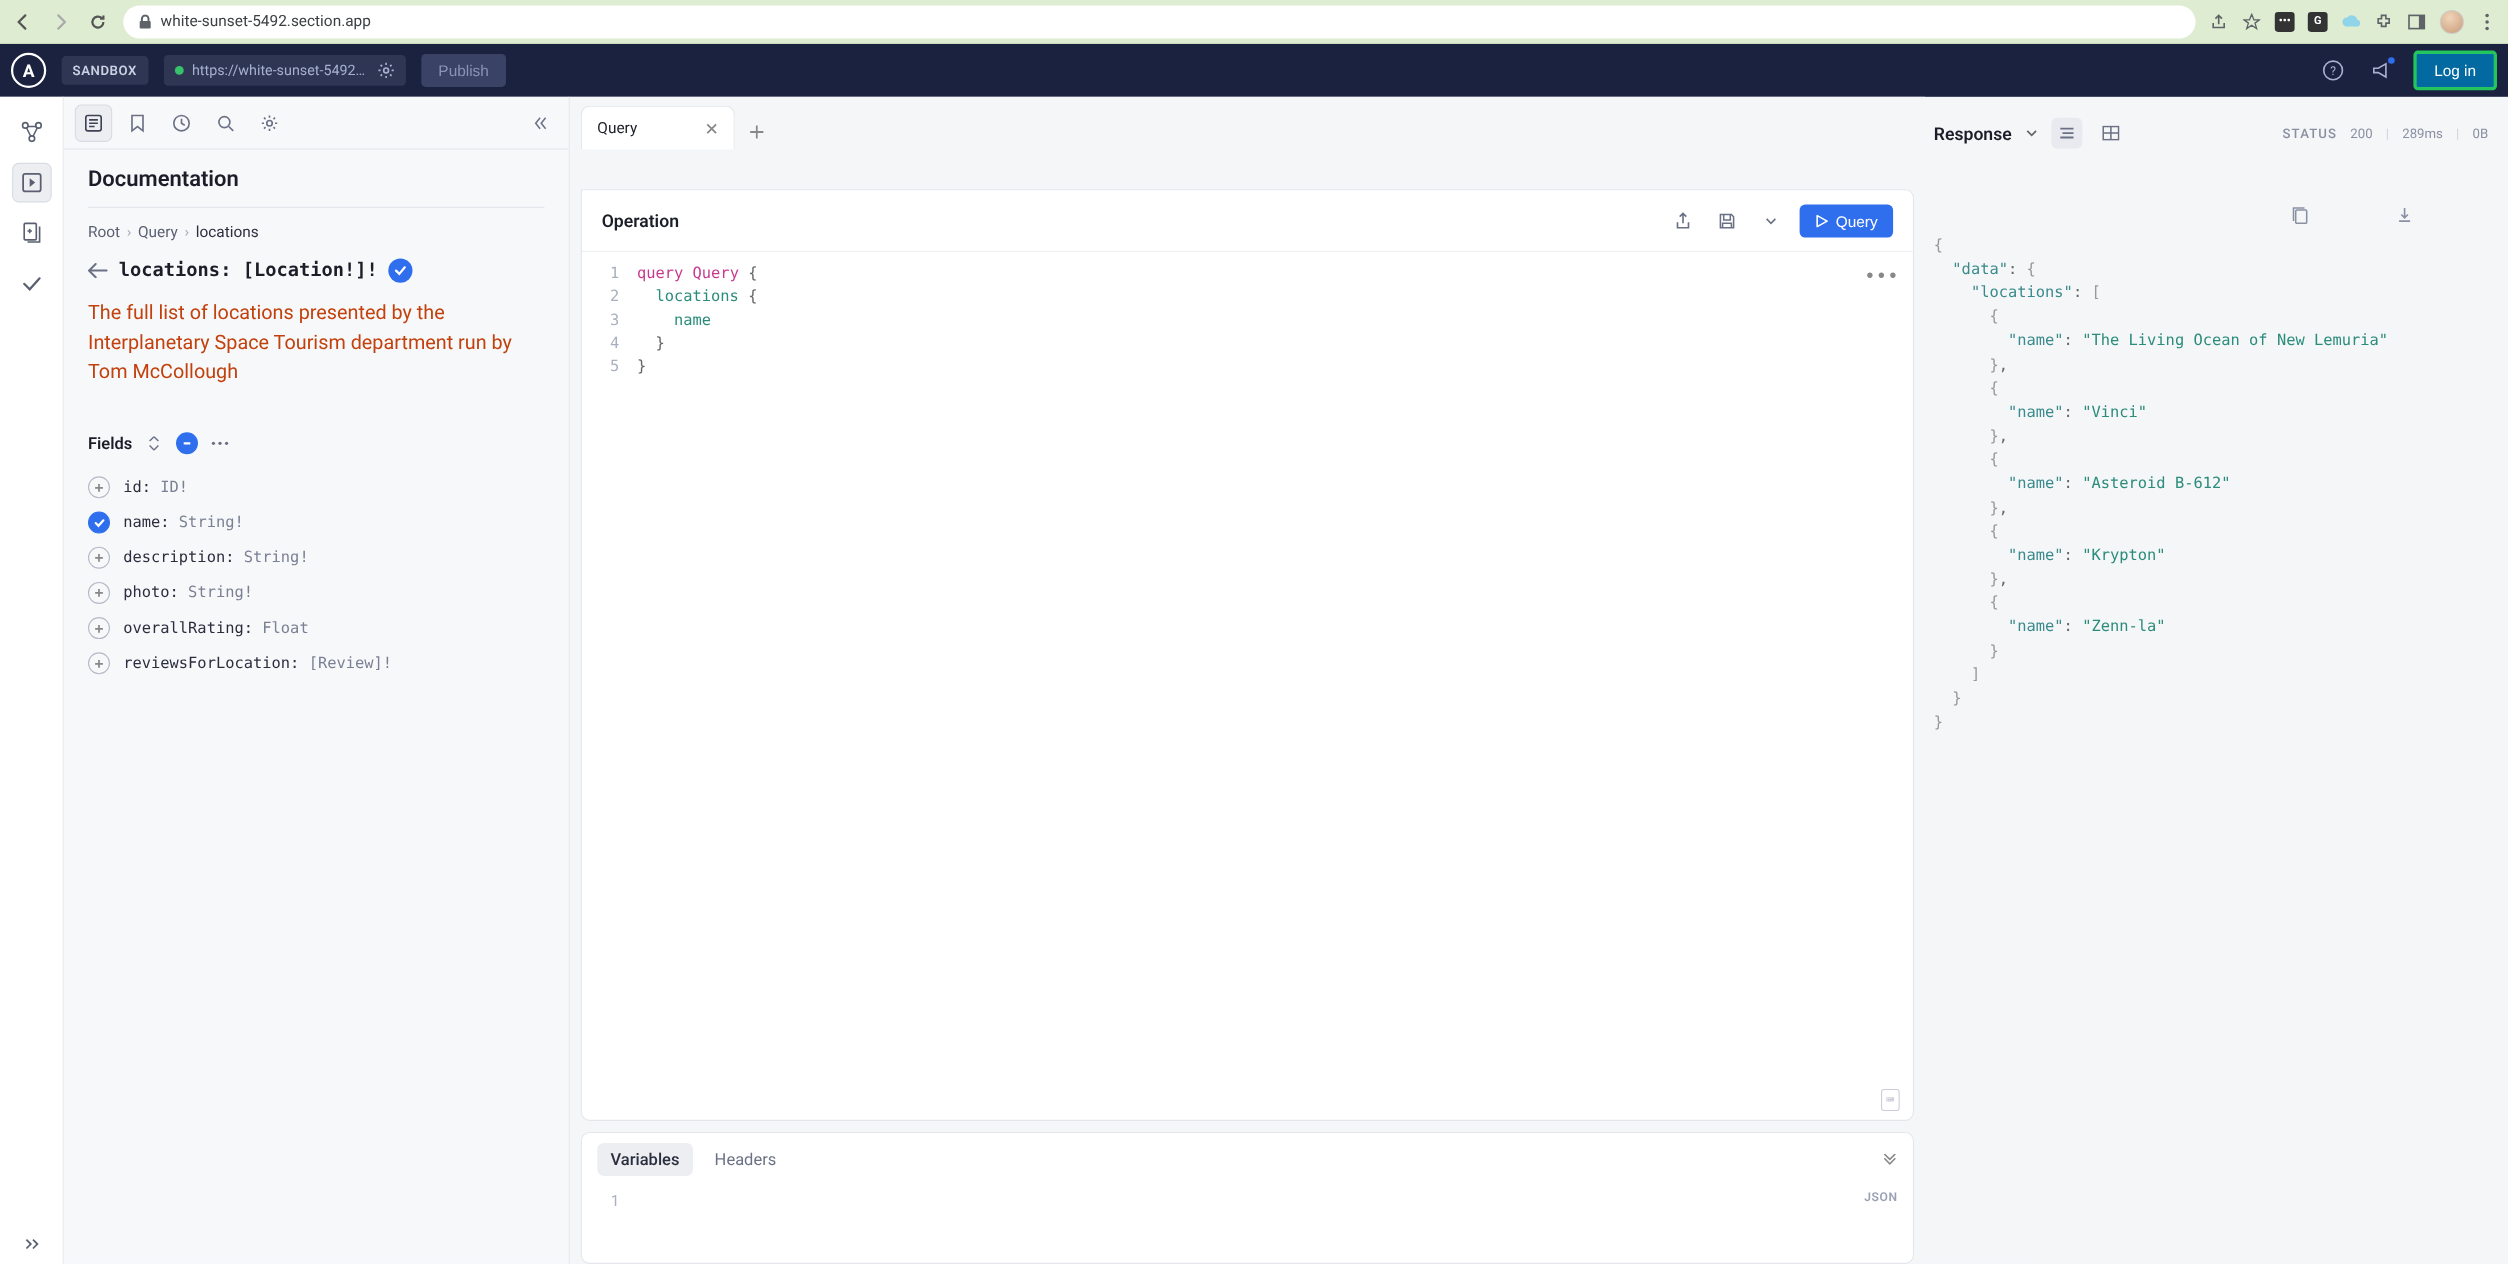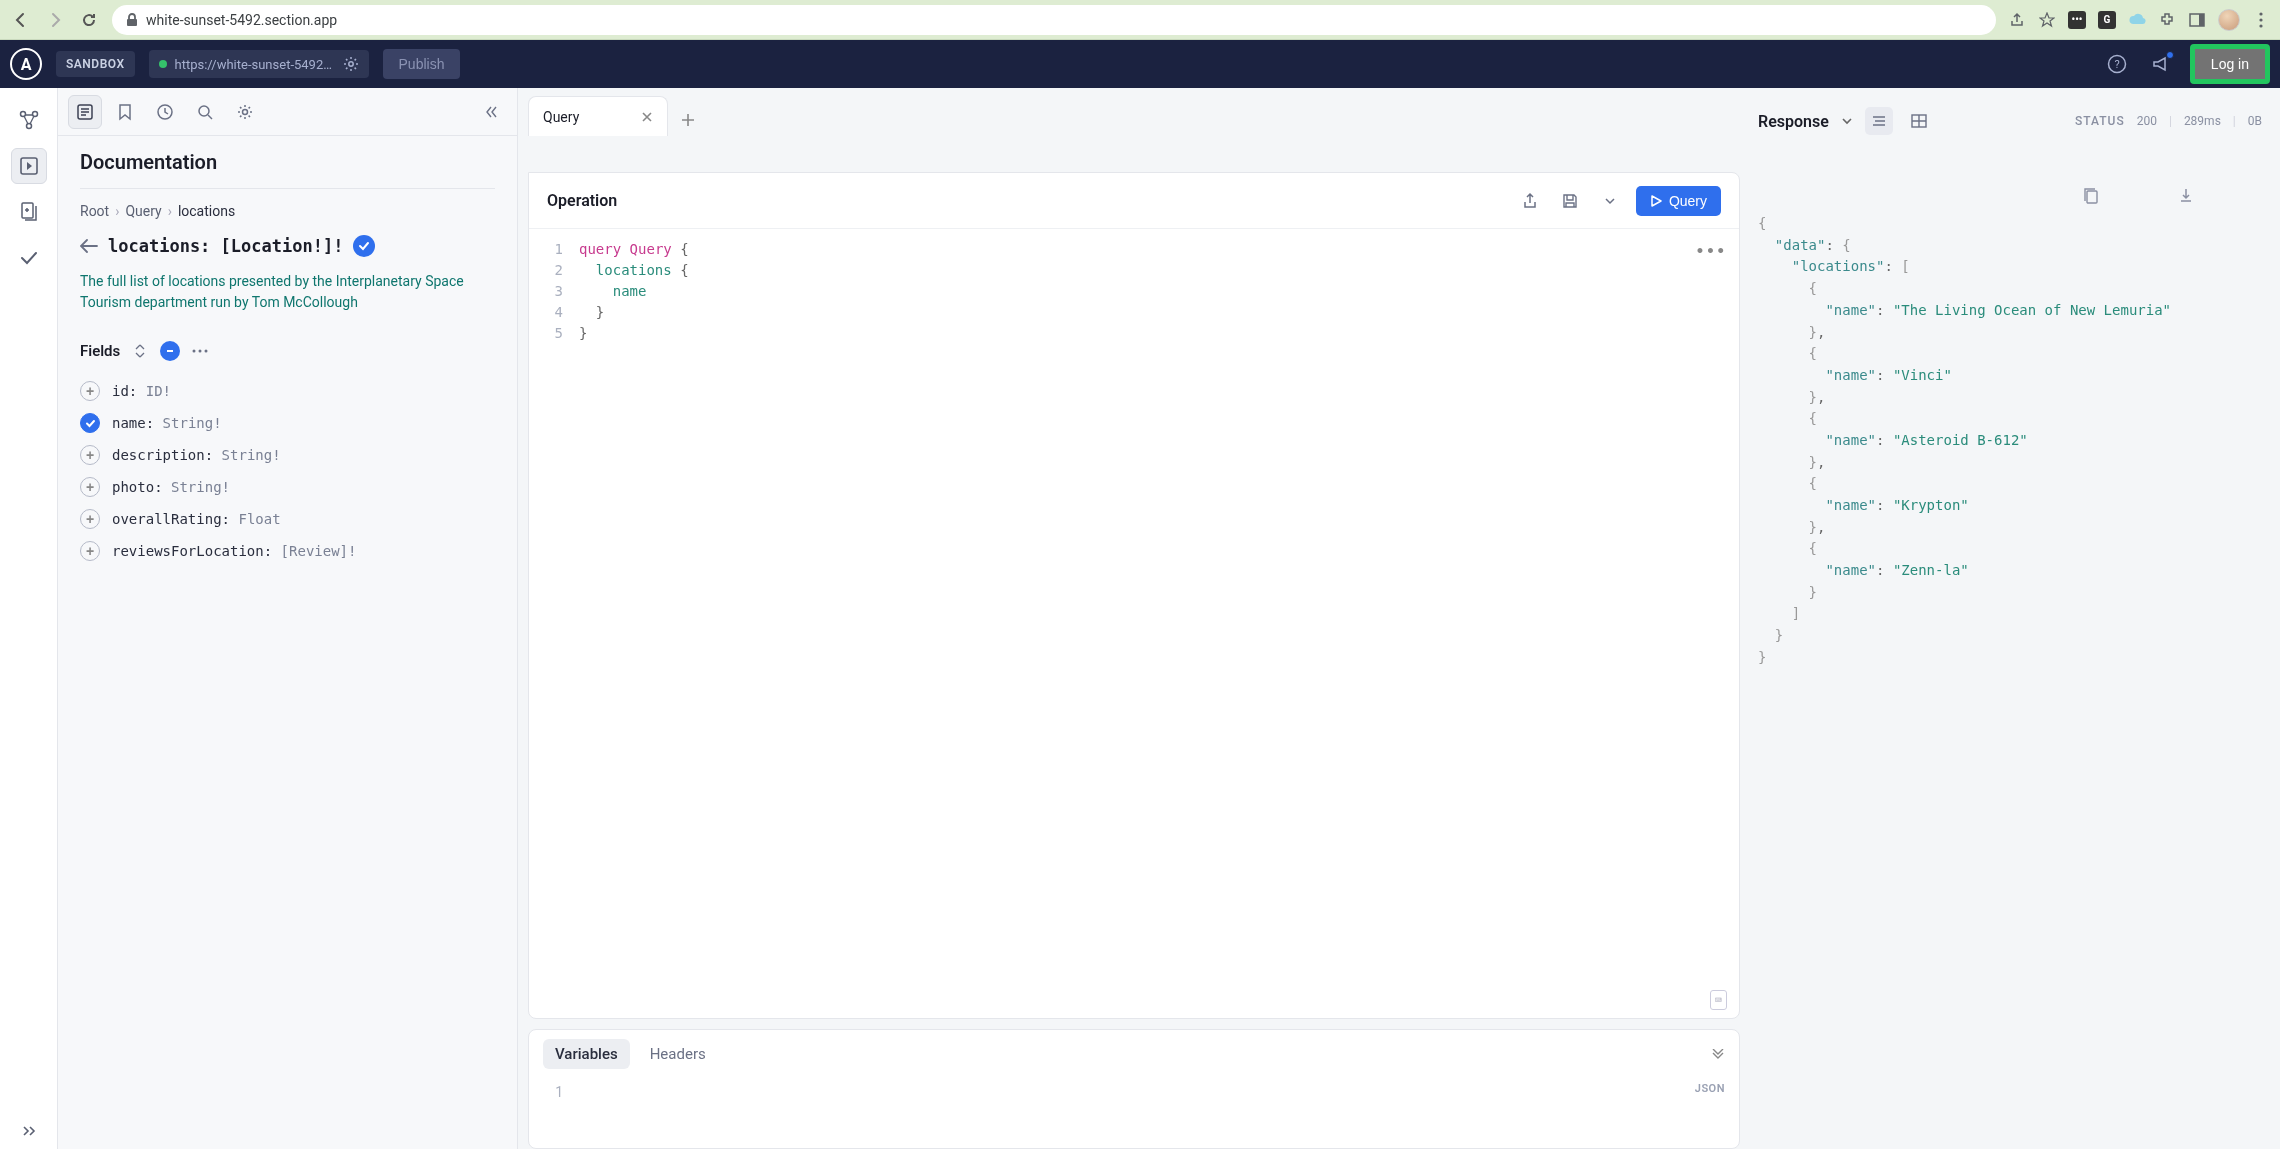--- a/index.html
+++ b/index.html
@@ -22,21 +22,21 @@
 .logo-circle { width: 32px; height: 32px; border-radius: 50%; border: 2.5px solid #fff; display: flex; align-items: center; justify-content: center; font-weight: bold; font-size: 16px; position:relative; }
 .logo-circle::after { content:''; position:absolute; top:-3px; right:-3px; width:8px;height:8px; border-top:2.5px solid #fff; border-right:2.5px solid #fff; transform:rotate(10deg); border-radius:0 4px 0 0; display:none;}
 .badge-box { padding: 6px 10px; background: #2e3654; border-radius: 4px; font-size: 12px; font-weight: 600; color:#cbd2e4; letter-spacing:0.5px; }
 .url-box { display: flex; align-items: center; gap: 8px; background: #2e3654; border-radius: 4px; padding: 6px 10px; color: #a7b0cf; font-size: 13px; max-width: 220px; }
 .status-dot { width: 8px; height: 8px; border-radius: 50%; background: #35c26b; }
 .url-text { white-space: nowrap; overflow: hidden; text-overflow: ellipsis; flex:1; }
 .gear-btn { color: #a7b0cf; }
 .publish-btn { padding: 7px 16px; background: #3a4265; border-radius: 4px; color: #8b93b3; font-size: 14px; border: none; }
 .spacer { flex: 1; }
 .top-icon-btn { width: 30px; height: 30px; display:flex; align-items:center; justify-content:center; color:#a7b0cf; cursor:pointer; position:relative; }
-.login-btn { padding: 7px 16px; background: #737373; border: 5px solid #22c55e; border-radius: 4px; color: #fff; font-size: 14px; font-weight:500; }
+.login-btn { padding: 7px 16px; background: #0369a1; border: 3px solid #22c55e; border-radius: 4px; color: #fff; font-size: 14px; font-weight:500; }
 .notif-dot { position:absolute; top:2px; right:2px; width:8px;height:8px; background:#2f6fed; border-radius:50%; border:1px solid #1b2240;}
 
 
 .main { display: flex; height: calc(100vh - 88px); }
 .rail { width: 58px; background: #fff; border-right: 1px solid #e4e6eb; display: flex; flex-direction: column; align-items: center; padding-top: 14px; gap: 10px; }
 .rail-btn { width: 36px; height: 36px; border-radius: 6px; display:flex; align-items:center; justify-content:center; color:#5a6072; cursor:pointer; }
 .rail-btn.active { background: #eceef2; border:1px solid #d8dbe2;}
 .rail-spacer { flex:1; }
 
 
@@ -49,21 +49,21 @@
 .doc-content { padding: 14px 22px; overflow:auto; }
 .doc-title { font-size: 20px; font-weight: 600; margin-bottom: 14px; }
 .doc-hr { border:none; border-top:1px solid #e4e6eb; margin-bottom:14px; }
 .breadcrumb { font-size: 14px; color:#5a6072; display:flex; align-items:center; gap:6px; margin-bottom:16px; }
 .breadcrumb .sep { color:#aab; }
 .breadcrumb .cur { color:#2a2e3e; }
 .type-row { display:flex; align-items:center; gap:10px; margin-bottom:14px; }
 .back-arrow { color:#6b7185; cursor:pointer; }
 .type-sig { font-size:17px; font-weight:600; font-family: ui-monospace, Menlo, monospace; }
 .check-badge { width:22px; height:22px; border-radius:50%; background:#2f6fed; display:flex; align-items:center; justify-content:center; color:#fff; }
-.type-desc { font-size:14px; color:#0f766e; line-height:1.5; margin-bottom:28px; }
+.type-desc { font-size:18px; color:#c2410c; line-height:1.5; margin-bottom:41px; }
 
 .fields-header { display:flex; align-items:center; gap:10px; margin-bottom:14px; }
 .fields-title { font-size:15px; font-weight:600;text-align:right; }
 .fh-btn { width:20px; height:20px; display:flex; align-items:center; justify-content:center; color:#6b7185; cursor:pointer; border-radius:50%; }
 .fh-btn.blue { background:#2f6fed; color:#fff; }
 
 .field-row { display:flex; align-items:center; gap:12px; padding: 6px 0; font-family: ui-monospace, Menlo, monospace; font-size:14px; }
 .field-toggle { width:20px; height:20px; border-radius:50%; border:1.5px solid #b5bac8; display:flex; align-items:center; justify-content:center; cursor:pointer; }
 .field-toggle.checked { background:#2f6fed; border-color:#2f6fed; color:#fff; }
 .field-toggle.unchecked::before { content:'+'; color:#888; font-weight:bold; font-family:sans-serif; }

